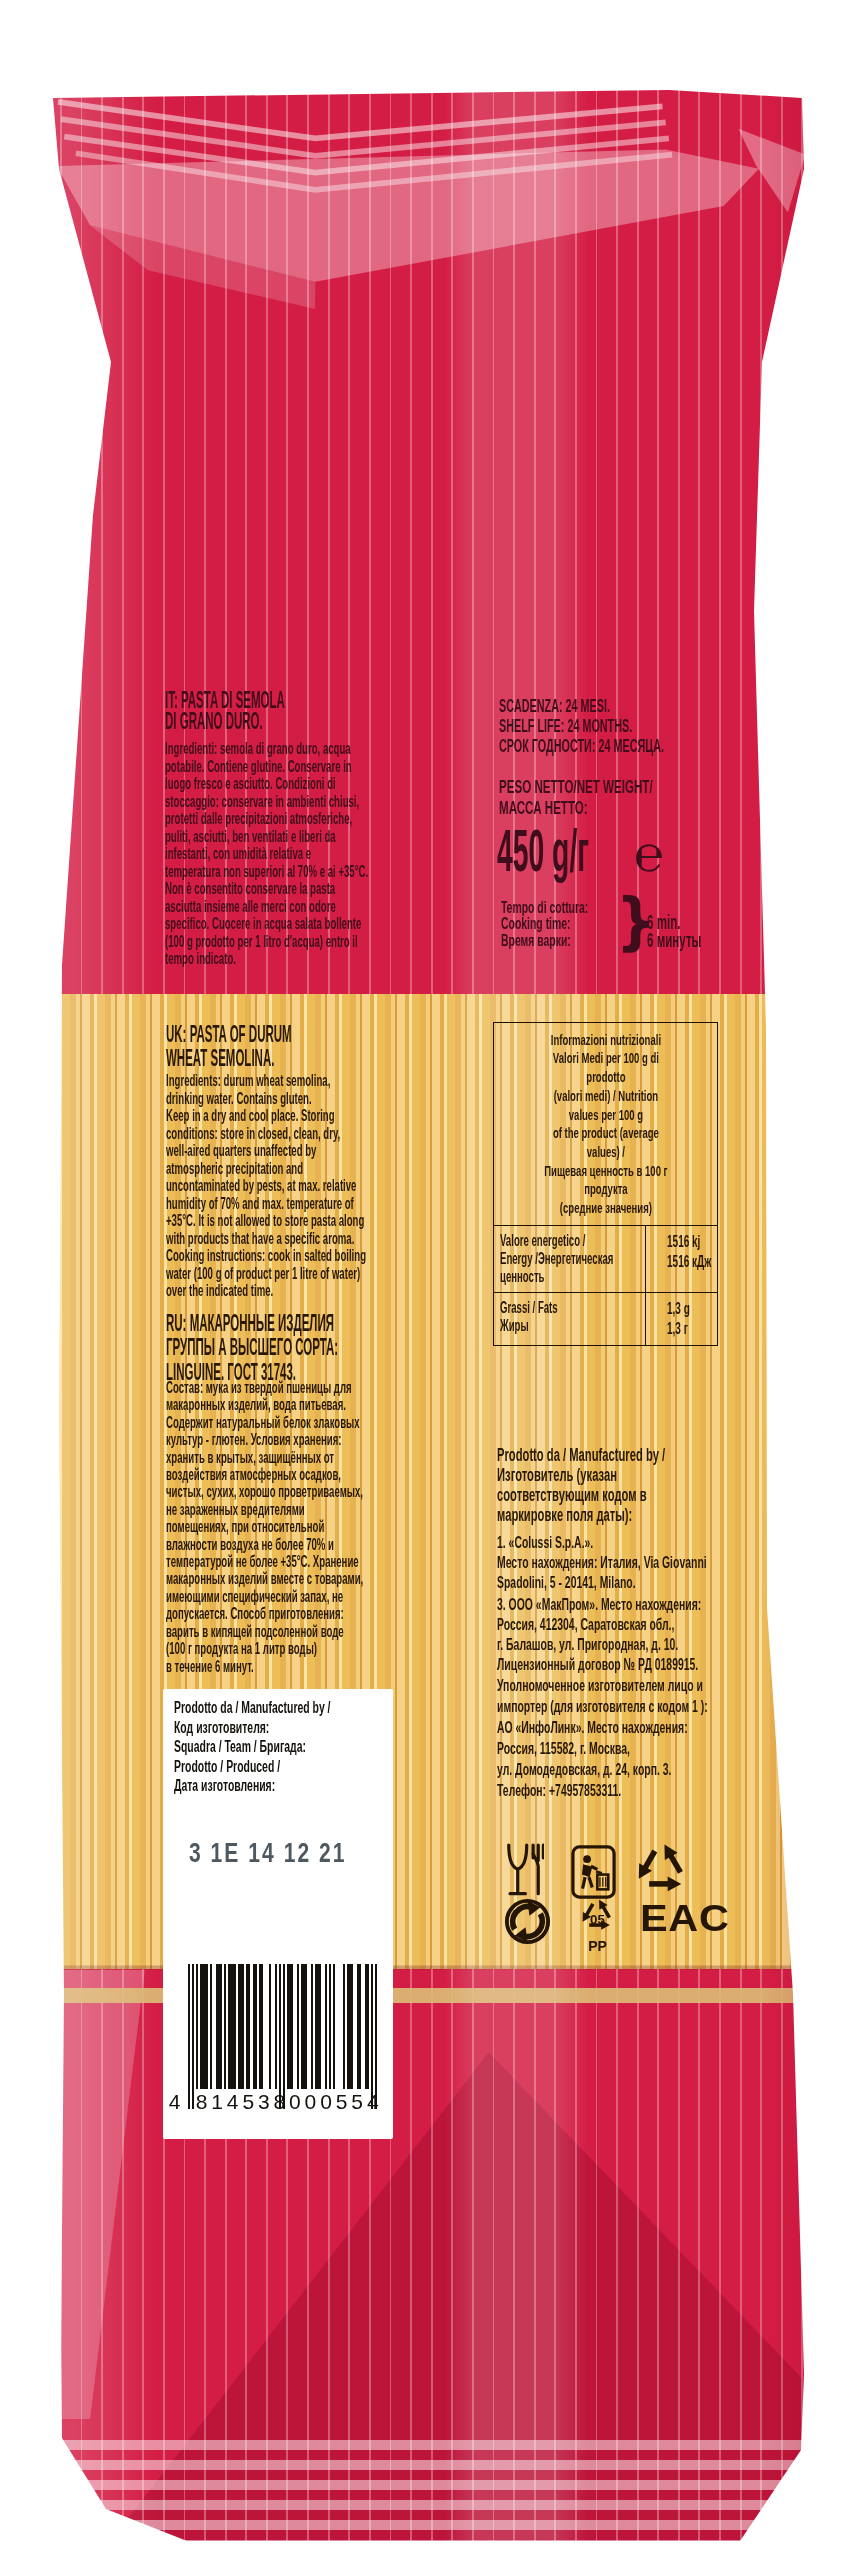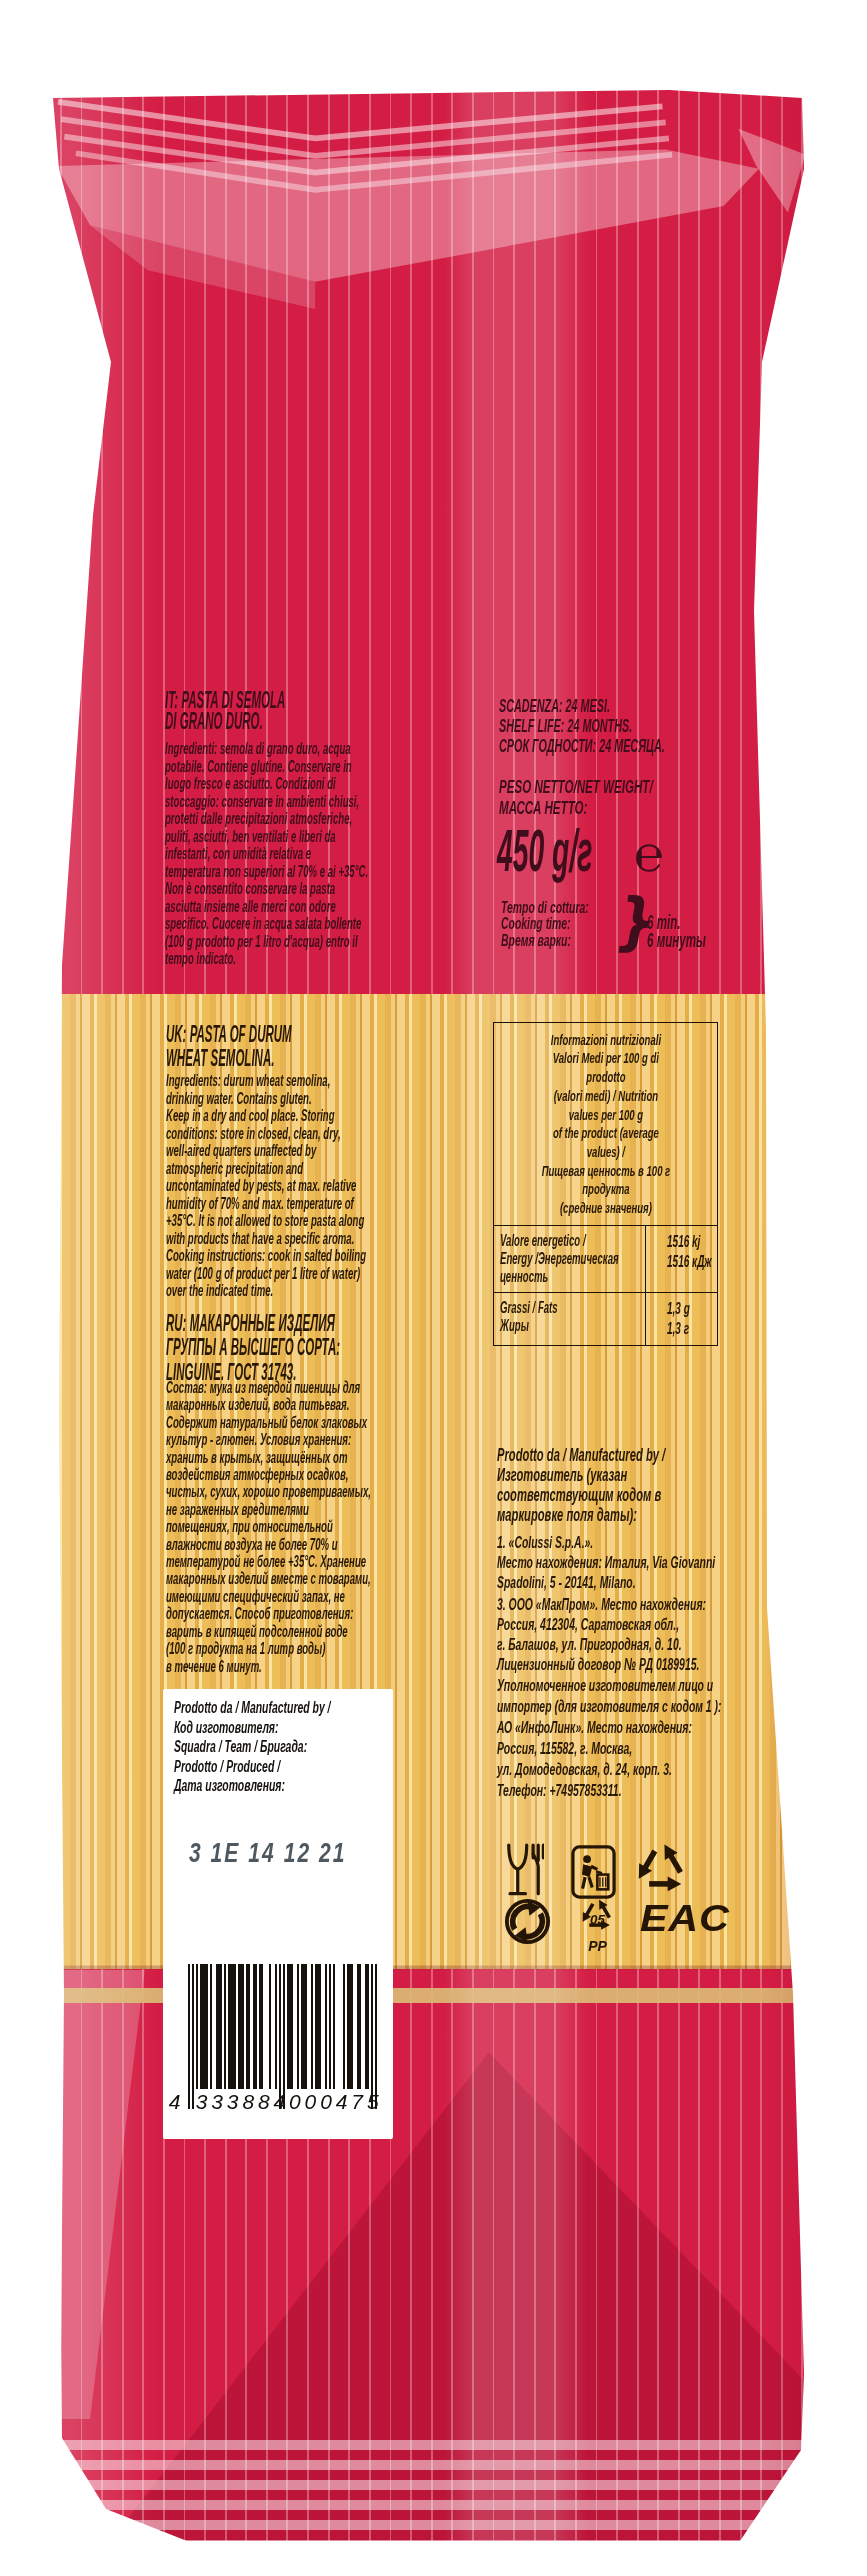--- a/index.html
+++ b/index.html
@@ -1,19 +1,19 @@
 <!DOCTYPE html>
 <html style="font-size:10.3px"><head>
 <meta charset="utf-8">
 <style>
   html,body{margin:0;padding:0;background:#ffffff;}
   #canvas{position:relative;width:867px;height:2576px;background:#fff;overflow:hidden;
           font-family:"Liberation Sans","DejaVu Sans",sans-serif;}
   .pkg{position:absolute;inset:0;filter:drop-shadow(0 1.9px 4.5px rgba(0,0,0,.18));
-       clip-path:polygon(53px 98px,669px 90px,802px 98px,804px 169px,762px 362px,754px 611px,766px 1029px,767px 1608px,793px 1994px,804px 2374px,801px 2450px,740px 2541px,187px 2541px,106px 2509px,62px 2438px,61px 2348px,64px 1994px,59px 1415px,62px 965px,93px 515px,111px 362px,59px 169px);font-style:italic;}
+       clip-path:polygon(53px 98px,669px 90px,802px 98px,804px 169px,762px 362px,754px 611px,766px 1029px,767px 1608px,793px 1994px,804px 2374px,801px 2450px,740px 2541px,187px 2541px,106px 2509px,62px 2438px,61px 2348px,64px 1994px,59px 1415px,62px 965px,93px 515px,111px 362px,59px 169px);}
   .layer{position:absolute;left:0;width:867px;pointer-events:none;}
   .red-top{top:90px;height:904px;background:#d41d44;z-index:0;}
   .pasta{top:994px;height:975px;z-index:0;background:
     repeating-linear-gradient(90deg,#e7b250 0 5.8px,#f4cd7c 5.8px 9.7px,#d99c38 9.7px 12.2px,#f6d287 12.2px 20px,#e5ad47 20px 24.4px,#fbe3a4 24.4px 27px,#edbd58 27px 35px);}
   .red-bottom{top:1969px;height:574px;background:#d41d44;z-index:0;}
   .crimp-top-svg{top:90px;height:322px;z-index:1;}
   .bottom-svg{top:1930px;height:646px;z-index:1;}
   .crimp-bands{top:2440px;height:103px;z-index:1;background:
     repeating-linear-gradient(180deg,rgba(255,255,255,.5) 0 9.7px,rgba(255,255,255,0) 9.7px 20px);}
   .stripes{z-index:2;background:repeating-linear-gradient(90deg,transparent 0 18.7px,rgba(255,255,255,.3) 18.7px 20.6px);}
@@ -253,22 +253,22 @@
         <div class="bar" style="left: 159px; width: 2px; height: 125px;"></div>
         <div class="bar" style="left: 161px; width: 2px; height: 125px;"></div>
         <div class="bar" style="left: 163px; width: 2px; height: 125px;"></div>
         <div class="bar" style="left: 169px; width: 2px; height: 125px;"></div>
         <div class="bar" style="left: 171px; width: 2px; height: 125px;"></div>
         <div class="bar" style="left: 177px; width: 2px; height: 125px;"></div>
         <div class="bar" style="left: 179px; width: 2px; height: 125px;"></div>
         <div class="bar" style="left: 183px; width: 2px; height: 145px;"></div>
         <div class="bar" style="left: 187px; width: 2px; height: 145px;"></div>
         <div class="bc-digit" style="left: -19.3px; top: 126px;">4</div>
-        <div class="bc-digit" style="left: 7.7px; top: 126px; width: 84px; text-align: center;">333884</div>
-        <div class="bc-digit" style="left: 101px; top: 126px; width: 84px; text-align: center;">000475</div>
+        <div class="bc-digit" style="left: 7.7px; top: 126px; width: 84px; text-align: center;">814538</div>
+        <div class="bc-digit" style="left: 101px; top: 126px; width: 84px; text-align: center;">000554</div>
       </div>
 
     <div class="icon" style="left:503px;top:1841px;">
       <svg width="41" height="58" viewBox="0 0 64 90" fill="none" stroke="#241505" stroke-width="5" stroke-linecap="round">
         <path d="M9 6 C9 30 15 41 23 44 L23 78"></path>
         <path d="M37 6 C37 30 31 41 23 44"></path>
         <path d="M11 82 H35"></path>
         <path d="M47 6 V26 M55 6 V30 M63 6 V26"></path>
         <path d="M47 20 Q55 34 55 40 V82"></path>
       </svg>

